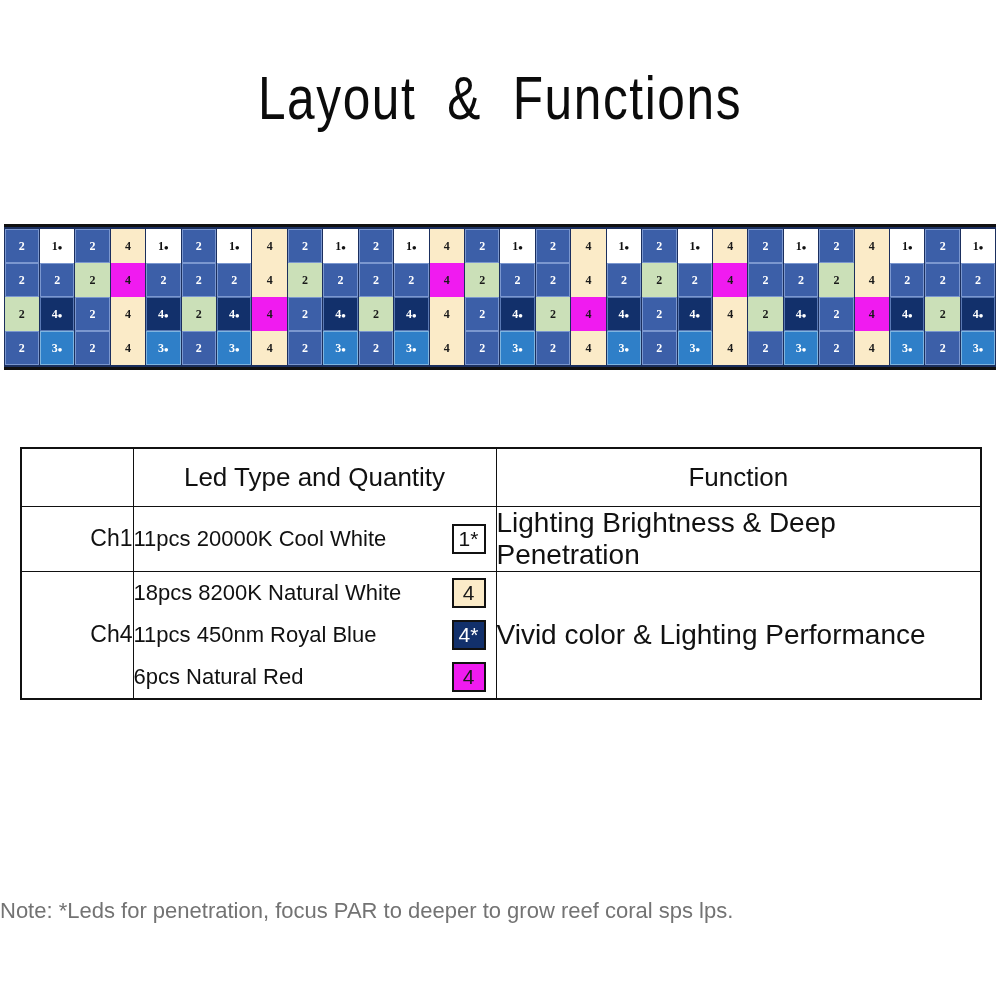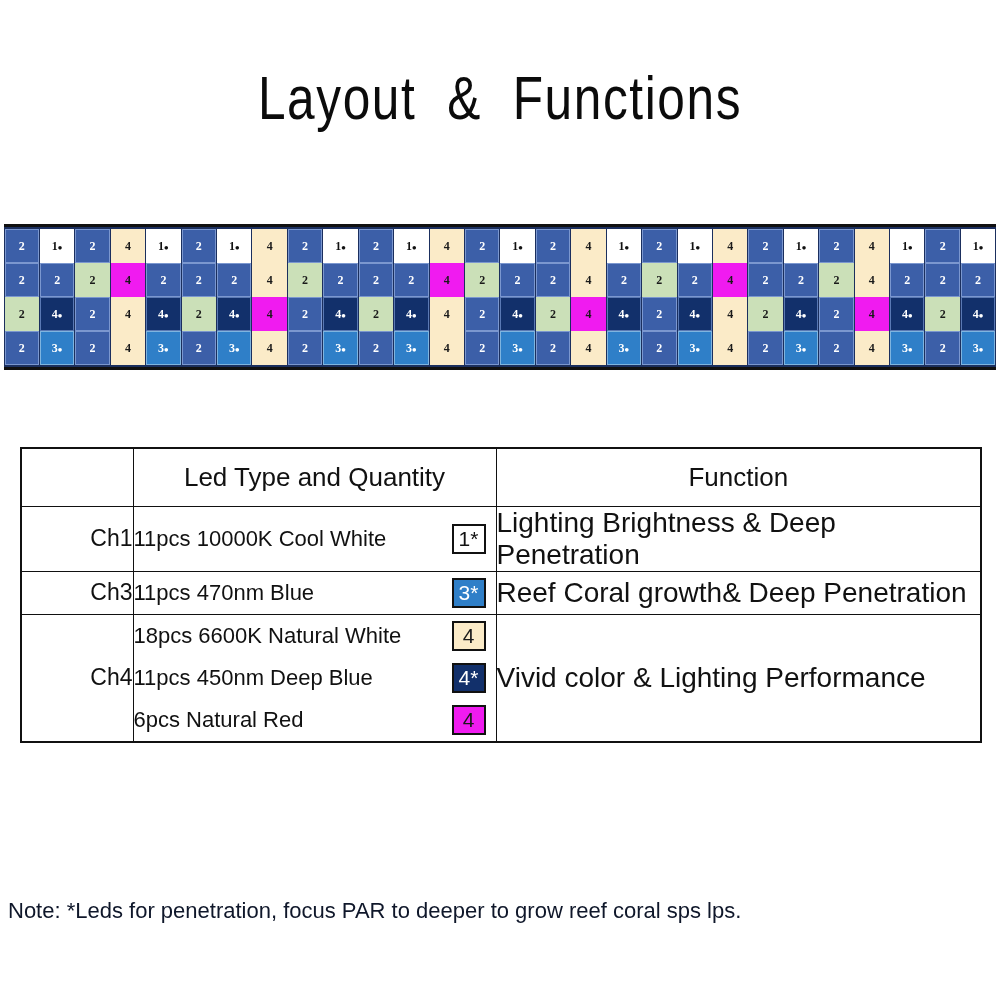--- a/index.html
+++ b/index.html
@@ -134,23 +134,23 @@
   .s-blue   { background:#3C5FA8; color:#ffffff; }
   .s-green  { background:#CBE0B8; color:#1a1a1a; }
   .s-ltblue { background:#2F7FC8; color:#ffffff; }
   .s-cream  { background:#FBEBC8; color:#1a1a1a; }
   .s-navy   { background:#12306B; color:#ffffff; }
   .s-mag    { background:#F01BF0; color:#1a1a1a; }
 
   
   #note {
     position: absolute;
-    left: 8px; top: 898px;
+    left: 0; top: 898px;
     font-size: 22px;
-    color: #0f172a;
+    color: #737373;
     white-space: nowrap;
   }
 </style>
 </head>
 <body>
 
 <div id="page">
 
   <div id="title">Layout  &amp;  Functions</div>
 
@@ -289,45 +289,35 @@
           <th class="hdr"></th>
           <th class="hdr">Led Type and Quantity</th>
           <th class="hdr">Function</th>
         </tr>
       </thead>
       <tbody id="spec-body">
           <tr>
             <td class="ch">Ch1</td>
             <td class="ledcell">
               <div class="led-line">
-                <span class="txt">11pcs 10000K Cool White</span>
+                <span class="txt">11pcs 20000K Cool White</span>
                 <span class="swatch s-white">1*</span>
               </div>
             </td>
             <td class="fn">Lighting Brightness &amp; Deep Penetration</td>
           </tr>
           <tr>
-            <td class="ch">Ch3</td>
-            <td class="ledcell">
-              <div class="led-line">
-                <span class="txt">11pcs 470nm Blue</span>
-                <span class="swatch s-ltblue">3*</span>
-              </div>
-            </td>
-            <td class="fn">Reef Coral growth&amp; Deep Penetration</td>
-          </tr>
-          <tr>
             <td class="ch">Ch4</td>
             <td class="ledcell">
               <div class="led-line">
-                <span class="txt">18pcs 6600K Natural White</span>
+                <span class="txt">18pcs 8200K Natural White</span>
                 <span class="swatch s-cream">4</span>
               </div>
               <div class="led-line">
-                <span class="txt">11pcs 450nm Deep Blue</span>
+                <span class="txt">11pcs 450nm Royal Blue</span>
                 <span class="swatch s-navy">4*</span>
               </div>
               <div class="led-line">
                 <span class="txt">6pcs Natural Red</span>
                 <span class="swatch s-mag">4</span>
               </div>
             </td>
             <td class="fn">Vivid color &amp; Lighting Performance</td>
           </tr>
         </tbody>

